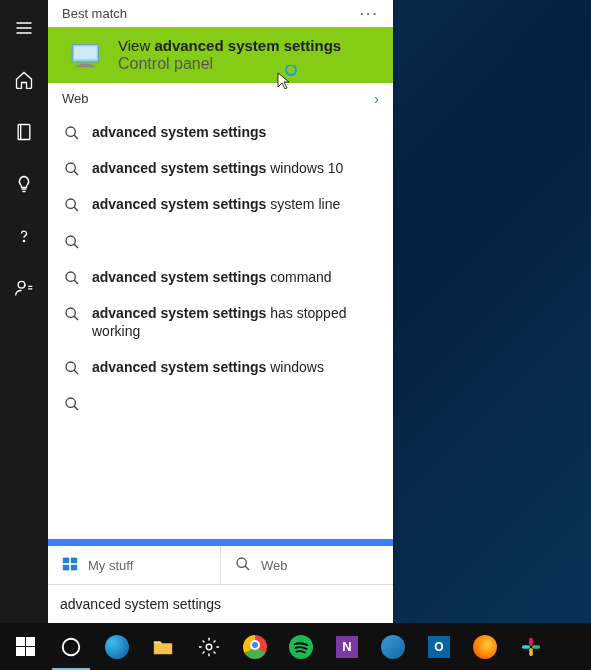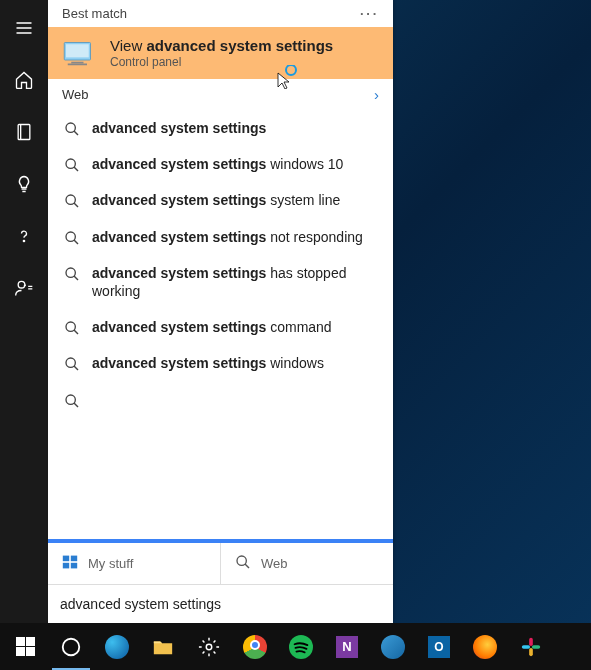--- a/index.html
+++ b/index.html
@@ -47,34 +47,34 @@
       box-shadow: 1px 0 3px rgba(0,0,0,0.2);
     }
     .section-header {
       padding: 6px 14px 6px 14px;
       font-size: 13px;
       color: #444;
       display: flex; align-items: center; justify-content: space-between;
     }
     .section-header .dots { color: #666; letter-spacing: 2px; font-weight: bold; cursor: pointer; }
     .best-match {
-      background: #fdba74;
+      background: #84cc16;
       display: flex; align-items: center;
-      padding: 10px 14px;
+      padding: 10px 22px;
       gap: 12px;
       cursor: pointer;
       position: relative;
     }
     .best-match .pc-icon {
       width: 36px; height: 28px;
       display: flex; align-items: center; justify-content: center;
     }
     .best-match .title { font-size: 15px; color: #222; }
     .best-match .title .bold { font-weight: 600; }
-    .best-match .subtitle { font-size: 12px; color: #555; margin-top: 1px; }
+    .best-match .subtitle { font-size: 16px; color: #555; margin-top: 1px; }
     .cursor-overlay {
       position: absolute;
       left: 228px; top: 38px;
       pointer-events: none;
     }
     .web-header {
       padding: 7px 14px 7px 14px;
       border-bottom: 0;
       display: flex; align-items: center; justify-content: space-between;
       color: #333;
@@ -98,21 +98,21 @@
     .result-row .search-glyph {
       flex: 0 0 16px; height: 16px; margin-top: 2px;
       display: flex; align-items: center; justify-content: center;
     }
     .result-row .text .bold { font-weight: 600; }
     .result-row .text .tail { font-weight: 400; margin-top: 8px; }
 
     
     .filter-tabs {
       display: flex;
-      border-top: 4px solid #3b82f6;
+      border-top: 7px solid #3b82f6;
       border-bottom: 1px solid #ddd;
       height: 46px;
     }
     .filter-tabs .tab {
       flex: 1;
       display: flex; align-items: center; justify-content: flex-start;
       padding-left: 14px;
       gap: 10px;
       cursor: pointer;
       color: #666;
@@ -268,39 +268,38 @@
         </div>
         <div class="text"><span class="bold">advanced system settings</span><span class="tail"> system line</span></div>
       </div>
       <div class="result-row">
         <div class="search-glyph">
           <svg viewBox="0 0 24 24" fill="none" stroke="#444" stroke-width="2">
             <circle cx="10" cy="10" r="7"></circle>
             <path d="M21 21l-6-6"></path>
           </svg>
         </div>
-        <div class="text"><span class="bold">advanced system settings</span><span class="tail"> not responding</span></div>
+      </div>
+      <div class="result-row">
+        <div class="search-glyph">
+          <svg viewBox="0 0 24 24" fill="none" stroke="#444" stroke-width="2">
+            <circle cx="10" cy="10" r="7"></circle>
+            <path d="M21 21l-6-6"></path>
+          </svg>
+        </div>
+        <div class="text"><span class="bold">advanced system settings</span><span class="tail"> command</span></div>
       </div>
       <div class="result-row">
         <div class="search-glyph">
           <svg viewBox="0 0 24 24" fill="none" stroke="#444" stroke-width="2">
             <circle cx="10" cy="10" r="7"></circle>
             <path d="M21 21l-6-6"></path>
           </svg>
         </div>
         <div class="text"><span class="bold">advanced system settings</span><span class="tail"> has stopped working</span></div>
-      </div>
-      <div class="result-row">
-        <div class="search-glyph">
-          <svg viewBox="0 0 24 24" fill="none" stroke="#444" stroke-width="2">
-            <circle cx="10" cy="10" r="7"></circle>
-            <path d="M21 21l-6-6"></path>
-          </svg>
-        </div>
-        <div class="text"><span class="bold">advanced system settings</span><span class="tail"> command</span></div>
       </div>
       <div class="result-row">
         <div class="search-glyph">
           <svg viewBox="0 0 24 24" fill="none" stroke="#444" stroke-width="2">
             <circle cx="10" cy="10" r="7"></circle>
             <path d="M21 21l-6-6"></path>
           </svg>
         </div>
         <div class="text"><span class="bold">advanced system settings</span><span class="tail"> windows</span></div>
       </div>

